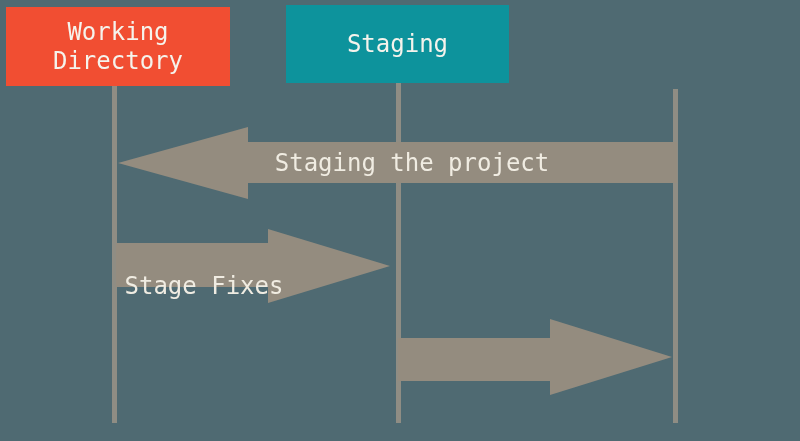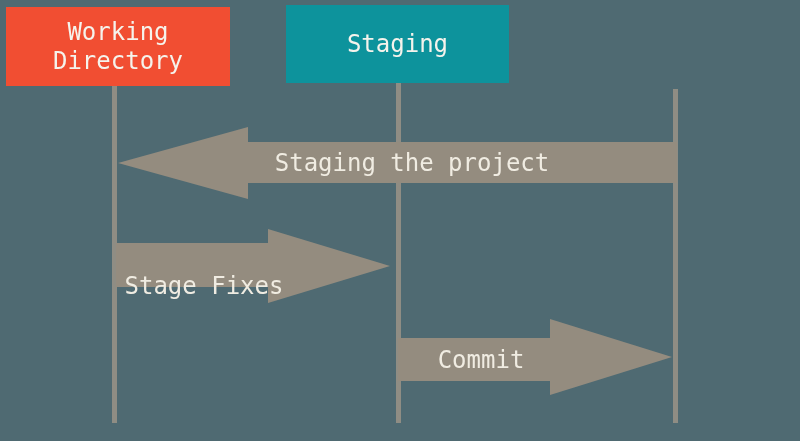--- a/index.html
+++ b/index.html
@@ -92,15 +92,14 @@
   <div class="arrow-body" id="checkout-body"></div>
   <div class="arrow-head" id="checkout-head"></div>
   <div class="arrow-label" id="checkout-label">Staging the project</div>
 
   <div class="arrow-body" id="stage-body"></div>
   <div class="arrow-head" id="stage-head"></div>
   <div class="arrow-label" id="stage-label">Stage Fixes</div>
 
   <div class="arrow-body" id="commit-body"></div>
   <div class="arrow-head" id="commit-head"></div>
-  <div class="arrow-label" id="commit-label">Commit</div>
 
 </div>
 
 </body></html>

